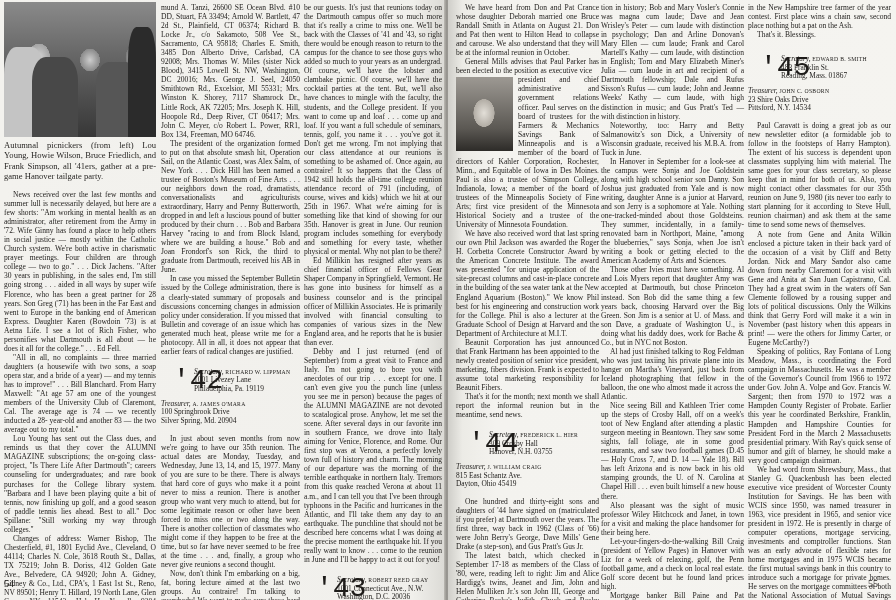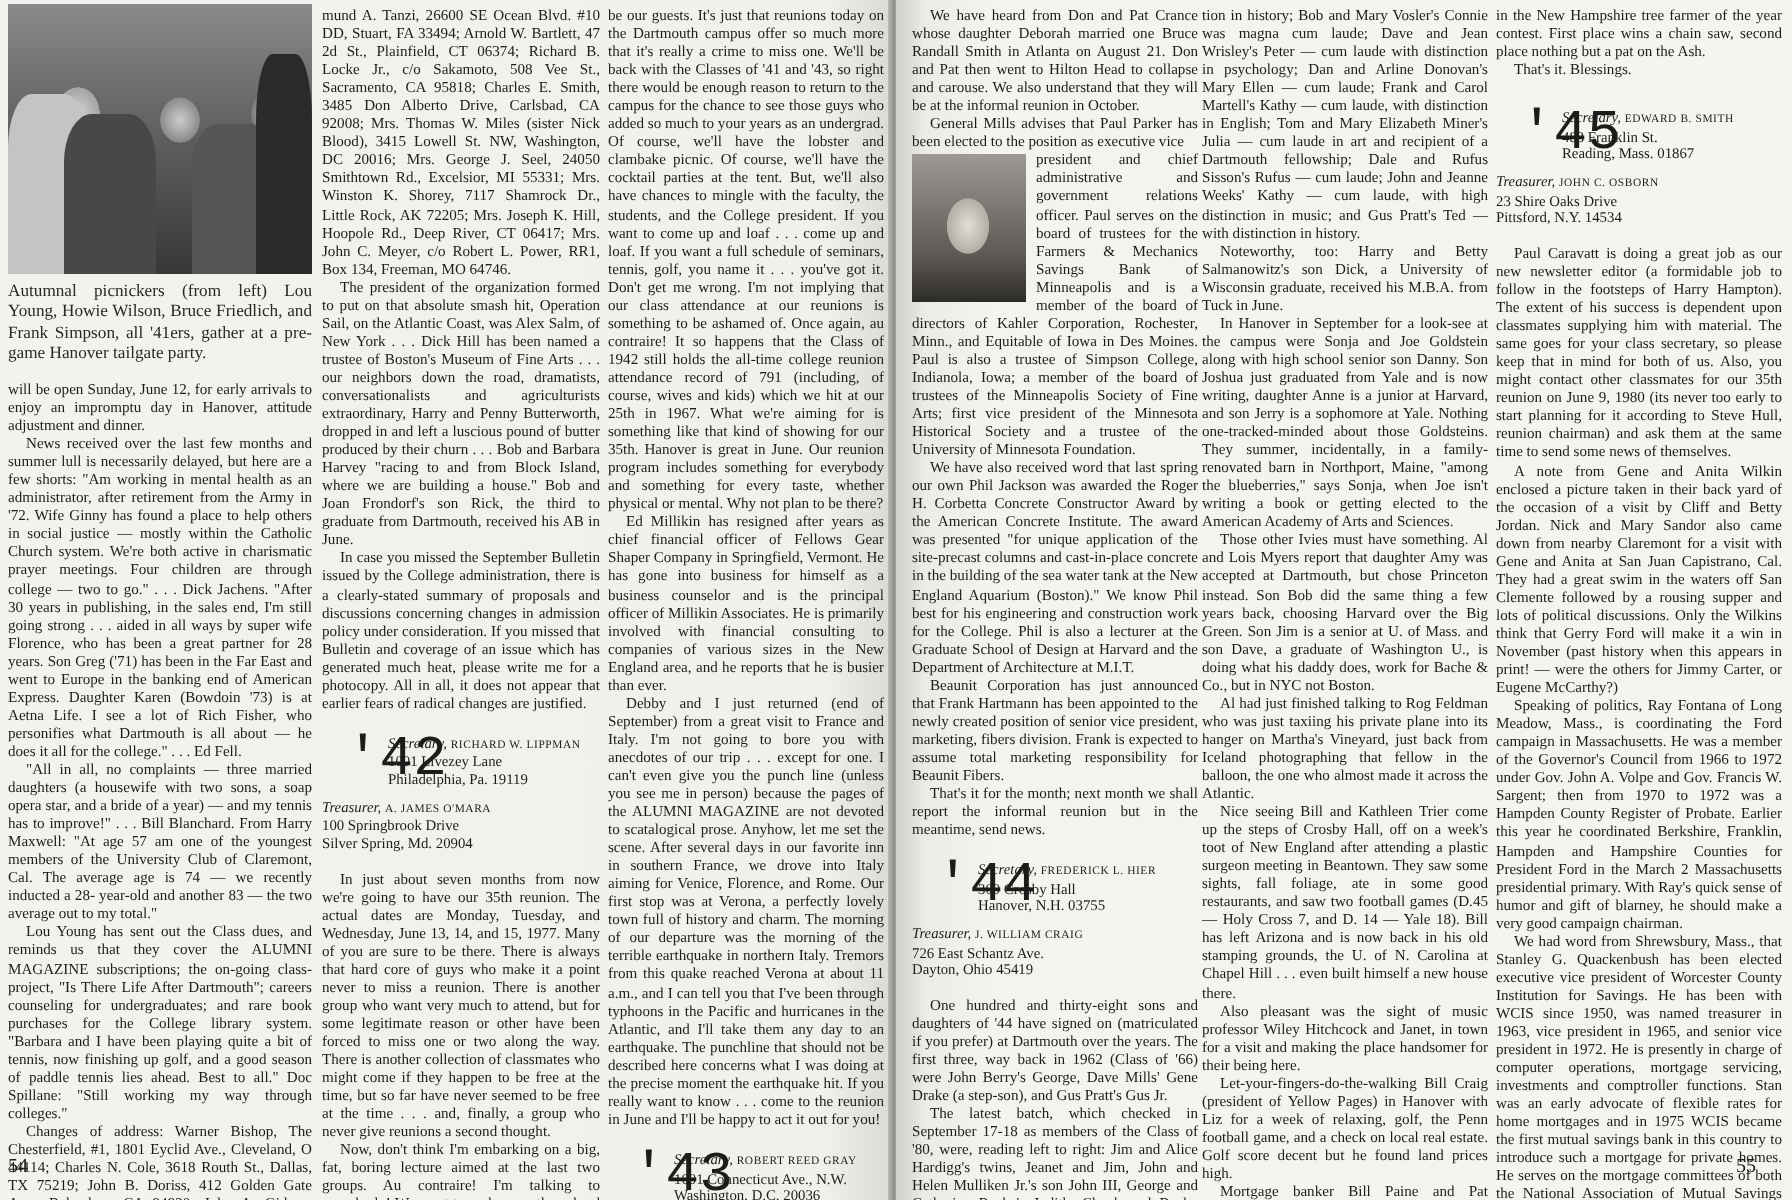--- a/index.html
+++ b/index.html
@@ -39,21 +39,20 @@
 <div class="page left">
   <div class="photo">
     <div class="fig" style="left:0;width:40px;height:90px;background:#c9c4bb;"></div>
     <div class="fig" style="left:28px;width:46px;height:80px;background:#4c4843;"></div>
     <div class="fig" style="left:92px;width:42px;height:75px;background:#5a564f;"></div>
     <div class="fig" style="left:124px;width:28px;height:110px;background:#2e2b28;"></div>
   </div>
   <div class="caption">Autumnal picnickers (from left) Lou Young, Howie Wilson, Bruce Friedlich, and Frank Simpson, all '41ers, gather at a pre-game Hanover tailgate party.</div>
 
   <div class="col" style="left:4px;top:190px;width:152px;">
-    <p class="noind">will be open Sunday, June 12, for early arrivals to enjoy an impromptu day in Hanover, attitude adjustment and dinner.</p>
     <p>News received over the last few months and summer lull is necessarily delayed, but here are a few shorts: "Am working in mental health as an administrator, after retirement from the Army in '72. Wife Ginny has found a place to help others in social justice — mostly within the Catholic Church system. We're both active in charismatic prayer meetings. Four children are through college — two to go." . . . Dick Jachens. "After 30 years in publishing, in the sales end, I'm still going strong . . . aided in all ways by super wife Florence, who has been a great partner for 28 years. Son Greg ('71) has been in the Far East and went to Europe in the banking end of American Express. Daughter Karen (Bowdoin '73) is at Aetna Life. I see a lot of Rich Fisher, who personifies what Dartmouth is all about — he does it all for the college." . . . Ed Fell.</p>
     <p>"All in all, no complaints — three married daughters (a housewife with two sons, a soap opera star, and a bride of a year) — and my tennis has to improve!" . . . Bill Blanchard. From Harry Maxwell: "At age 57 am one of the youngest members of the University Club of Claremont, Cal. The average age is 74 — we recently inducted a 28- year-old and another 83 — the two average out to my total."</p>
     <p>Lou Young has sent out the Class dues, and reminds us that they cover the ALUMNI MAGAZINE subscriptions; the on-going class-project, "Is There Life After Dartmouth"; careers counseling for undergraduates; and rare book purchases for the College library system. "Barbara and I have been playing quite a bit of tennis, now finishing up golf, and a good season of paddle tennis lies ahead. Best to all." Doc Spillane: "Still working my way through colleges."</p>
     <p>Changes of address: Warner Bishop, The Chesterfield, #1, 1801 Eyclid Ave., Cleveland, O 44114; Charles N. Cole, 3618 Routh St., Dallas, TX 75219; John B. Doriss, 412 Golden Gate Ave., Belvedere, CA 94920; John A. Gidney, Gidney &amp; Co., Ltd., CPA's, 1 East 1st St., Reno, NV 89501; Henry T. Hillard, 19 North Lane, Glen Cove, NY 11542; Hal H. Newell, 9204 Farnsworth Dr., Potomac, MD 20854; Dr. David Mulliken, South Mayo Trail, Pikeville, KY 41501.</p>
 
   </div>
   <div class="pgnum" style="left:4px;top:578px;">54</div>
 
   <div class="col" style="left:161px;top:3px;width:139px;">
     <p class="noind">mund A. Tanzi, 26600 SE Ocean Blvd. #10 DD, Stuart, FA 33494; Arnold W. Bartlett, 47 2d St., Plainfield, CT 06374; Richard B. Locke Jr., c/o Sakamoto, 508 Vee St., Sacramento, CA 95818; Charles E. Smith, 3485 Don Alberto Drive, Carlsbad, CA 92008; Mrs. Thomas W. Miles (sister Nick Blood), 3415 Lowell St. NW, Washington, DC 20016; Mrs. George J. Seel, 24050 Smithtown Rd., Excelsior, MI 55331; Mrs. Winston K. Shorey, 7117 Shamrock Dr., Little Rock, AK 72205; Mrs. Joseph K. Hill, Hoopole Rd., Deep River, CT 06417; Mrs. John C. Meyer, c/o Robert L. Power, RR1, Box 134, Freeman, MO 64746.</p>
@@ -112,21 +111,21 @@
       <div class="info">
         <i>Secretary,</i>
         <span class="sc">FREDERICK L. HIER</span><br>
         <span>309 Crosby Hall</span><br>
         <span>Hanover, N.H. 03755</span>
       </div>
     </div>
     <div class="treas">
       <i>Treasurer,</i>
       <span class="sc">J. WILLIAM CRAIG</span><br>
-      <span>726 East Schantz Ave.</span><br>
+      <span>815 East Schantz Ave.</span><br>
       <span>Dayton, Ohio 45419</span>
     </div>
     <p>One hundred and thirty-eight sons and daughters of '44 have signed on (matriculated if you prefer) at Dartmouth over the years. The first three, way back in 1962 (Class of '66) were John Berry's George, Dave Mills' Gene Drake (a step-son), and Gus Pratt's Gus Jr.</p>
     <p>The latest batch, which checked in September 17-18 as members of the Class of '80, were, reading left to right: Jim and Alice Hardigg's twins, Jeanet and Jim, John and Helen Mulliken Jr.'s son John III, George and Catherine Recke's Judith, Chuck and Becky Richardson's Charles, Jr., George and Rosalind Springsteen's George, and Herb Storfer's twins, Peter and Stephen.</p>
 
   </div>
 
   <div class="col" style="left:153px;top:3px;width:143px;">
     <p class="noind">tion in history; Bob and Mary Vosler's Connie was magna cum laude; Dave and Jean Wrisley's Peter — cum laude with distinction in psychology; Dan and Arline Donovan's Mary Ellen — cum laude; Frank and Carol Martell's Kathy — cum laude, with distinction in English; Tom and Mary Elizabeth Miner's Julia — cum laude in art and recipient of a Dartmouth fellowship; Dale and Rufus Sisson's Rufus — cum laude; John and Jeanne Weeks' Kathy — cum laude, with high distinction in music; and Gus Pratt's Ted — with distinction in history.</p>
     <p>Noteworthy, too: Harry and Betty Salmanowitz's son Dick, a University of Wisconsin graduate, received his M.B.A. from Tuck in June.</p>

